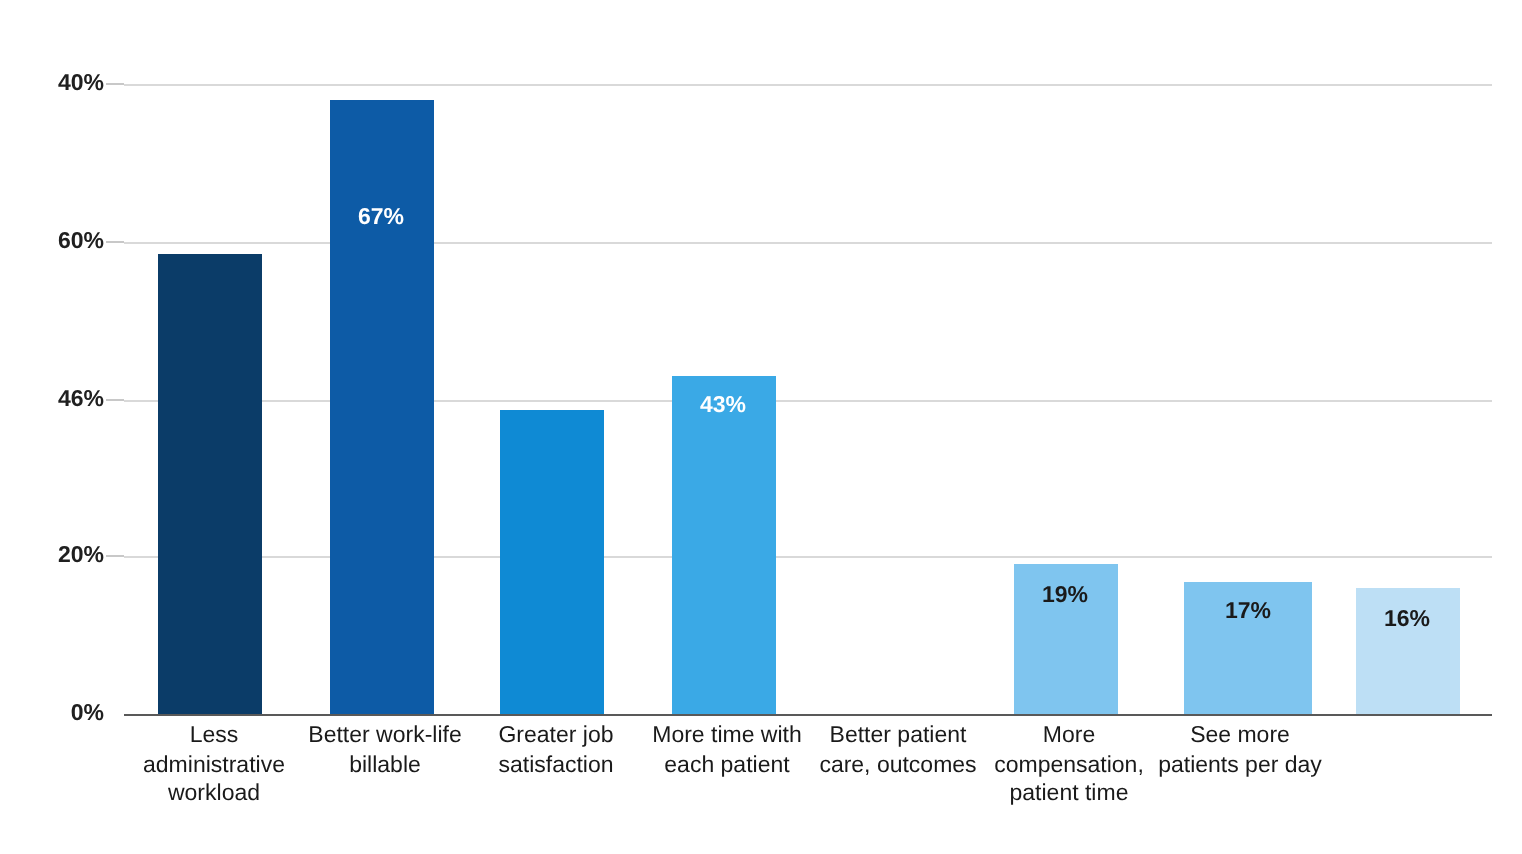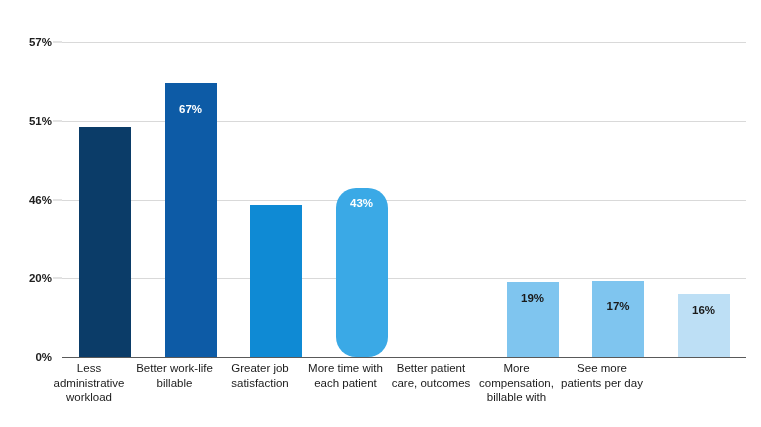--- a/index.html
+++ b/index.html
@@ -92,21 +92,21 @@
     text-align: center;
     font-size: 11.5px;
     font-weight: 700;
     white-space: nowrap;
     line-height: 1;
   }
 
   
   .x-labels {
     position: absolute;
-    left: 46px;
+    left: 64px;
     top: 361px;
     width: 684px;
     height: 62px;
   }
   .x-label {
     position: absolute;
     top: 0;
     width: 92px;
     text-align: center;
     font-size: 11.5px;
@@ -126,54 +126,54 @@
       <div class="gridline" style="top: 157.5px;"></div>
       <div class="gridline" style="top: 78.75px;"></div>
       <div class="gridline" style="top: 0px;"></div>
     </div>
   <div id="y-axis">
       <div class="y-tick" style="top: 357px;">0%</div>
       <div class="y-tick" style="top: 278.25px;">20%</div>
       <div class="y-tick-stub" style="top: 278.25px;"></div>
       <div class="y-tick" style="top: 199.5px;">46%</div>
       <div class="y-tick-stub" style="top: 199.5px;"></div>
-      <div class="y-tick" style="top: 120.75px;">51%</div>
+      <div class="y-tick" style="top: 120.75px;">60%</div>
       <div class="y-tick-stub" style="top: 120.75px;"></div>
-      <div class="y-tick" style="top: 42px;">57%</div>
+      <div class="y-tick" style="top: 42px;">40%</div>
       <div class="y-tick-stub" style="top: 42px;"></div>
     </div>
 
   <div class="bars-layer" id="bars-layer">
       <div class="bar-slot" style="left: 17px; height: 315px;">
         <div class="bar" title="69%" style="height: 230px; background: rgb(11, 60, 104);">
           <div class="bar-value" style="bottom: 249.688px; color: rgb(255, 255, 255);">69%</div>
         </div>
       </div>
       <div class="bar-slot" style="left: 102.5px; height: 315px;">
-        <div class="bar" title="67%" style="height: 274px; background: rgb(13, 91, 166);">
+        <div class="bar" title="67%" style="height: 307px; background: rgb(13, 91, 166);">
           <div class="bar-value" style="bottom: 241.812px; color: rgb(255, 255, 255);">67%</div>
         </div>
       </div>
       <div class="bar-slot" style="left: 188px; height: 315px;">
         <div class="bar" title="50%" style="height: 152px; background: rgb(15, 138, 212);">
           <div class="bar-value" style="bottom: 174.875px; color: rgb(255, 255, 255);">50%</div>
         </div>
       </div>
       <div class="bar-slot" style="left: 273.5px; height: 315px;">
-        <div class="bar" title="43%" style="height: 169.312px; background: rgb(58, 169, 230); border-radius: 20px;">
+        <div class="bar" title="43%" style="height: 169.312px; background: rgb(58, 169, 230);">
           <div class="bar-value" style="bottom: 147.312px; color: rgb(255, 255, 255);">43%</div>
         </div>
       </div>
       <div class="bar-slot" style="left: 444.5px; height: 315px;">
         <div class="bar" title="19%" style="height: 74.8125px; background: rgb(127, 197, 239);">
           <div class="bar-value" style="bottom: 52.8125px; color: rgb(26, 26, 26);">19%</div>
         </div>
       </div>
       <div class="bar-slot" style="left: 530px; height: 315px;">
-        <div class="bar" title="17%" style="height: 76px; background: rgb(127, 197, 239);">
+        <div class="bar" title="17%" style="height: 66px; background: rgb(127, 197, 239); padding-left: 12px;">
           <div class="bar-value" style="bottom: 44.9375px; color: rgb(26, 26, 26);">17%</div>
         </div>
       </div>
       <div class="bar-slot" style="left: 615.5px; height: 383px;">
         <div class="bar" title="16%" style="height: 63px; background: rgb(189, 223, 245);">
           <div class="bar-value" style="bottom: 41px; color: rgb(26, 26, 26);">16%</div>
         </div>
       </div>
     </div>
 
@@ -184,18 +184,18 @@
       <div class="x-label" style="left: 82.5px;">Better work-life
 billable</div>
       <div class="x-label" style="left: 168px;">Greater job
 satisfaction</div>
       <div class="x-label" style="left: 339px;">Better patient
 care, outcomes</div>
       <div class="x-label" style="left: 253.5px;">More time with
 each patient</div>
       <div class="x-label" style="left: 424.5px;">More
 compensation,
-billable with</div>
+patient time</div>
       <div class="x-label" style="left: 510px;">See more
 patients per day</div>
     </div>
 
 </div>
 
 </body></html>

